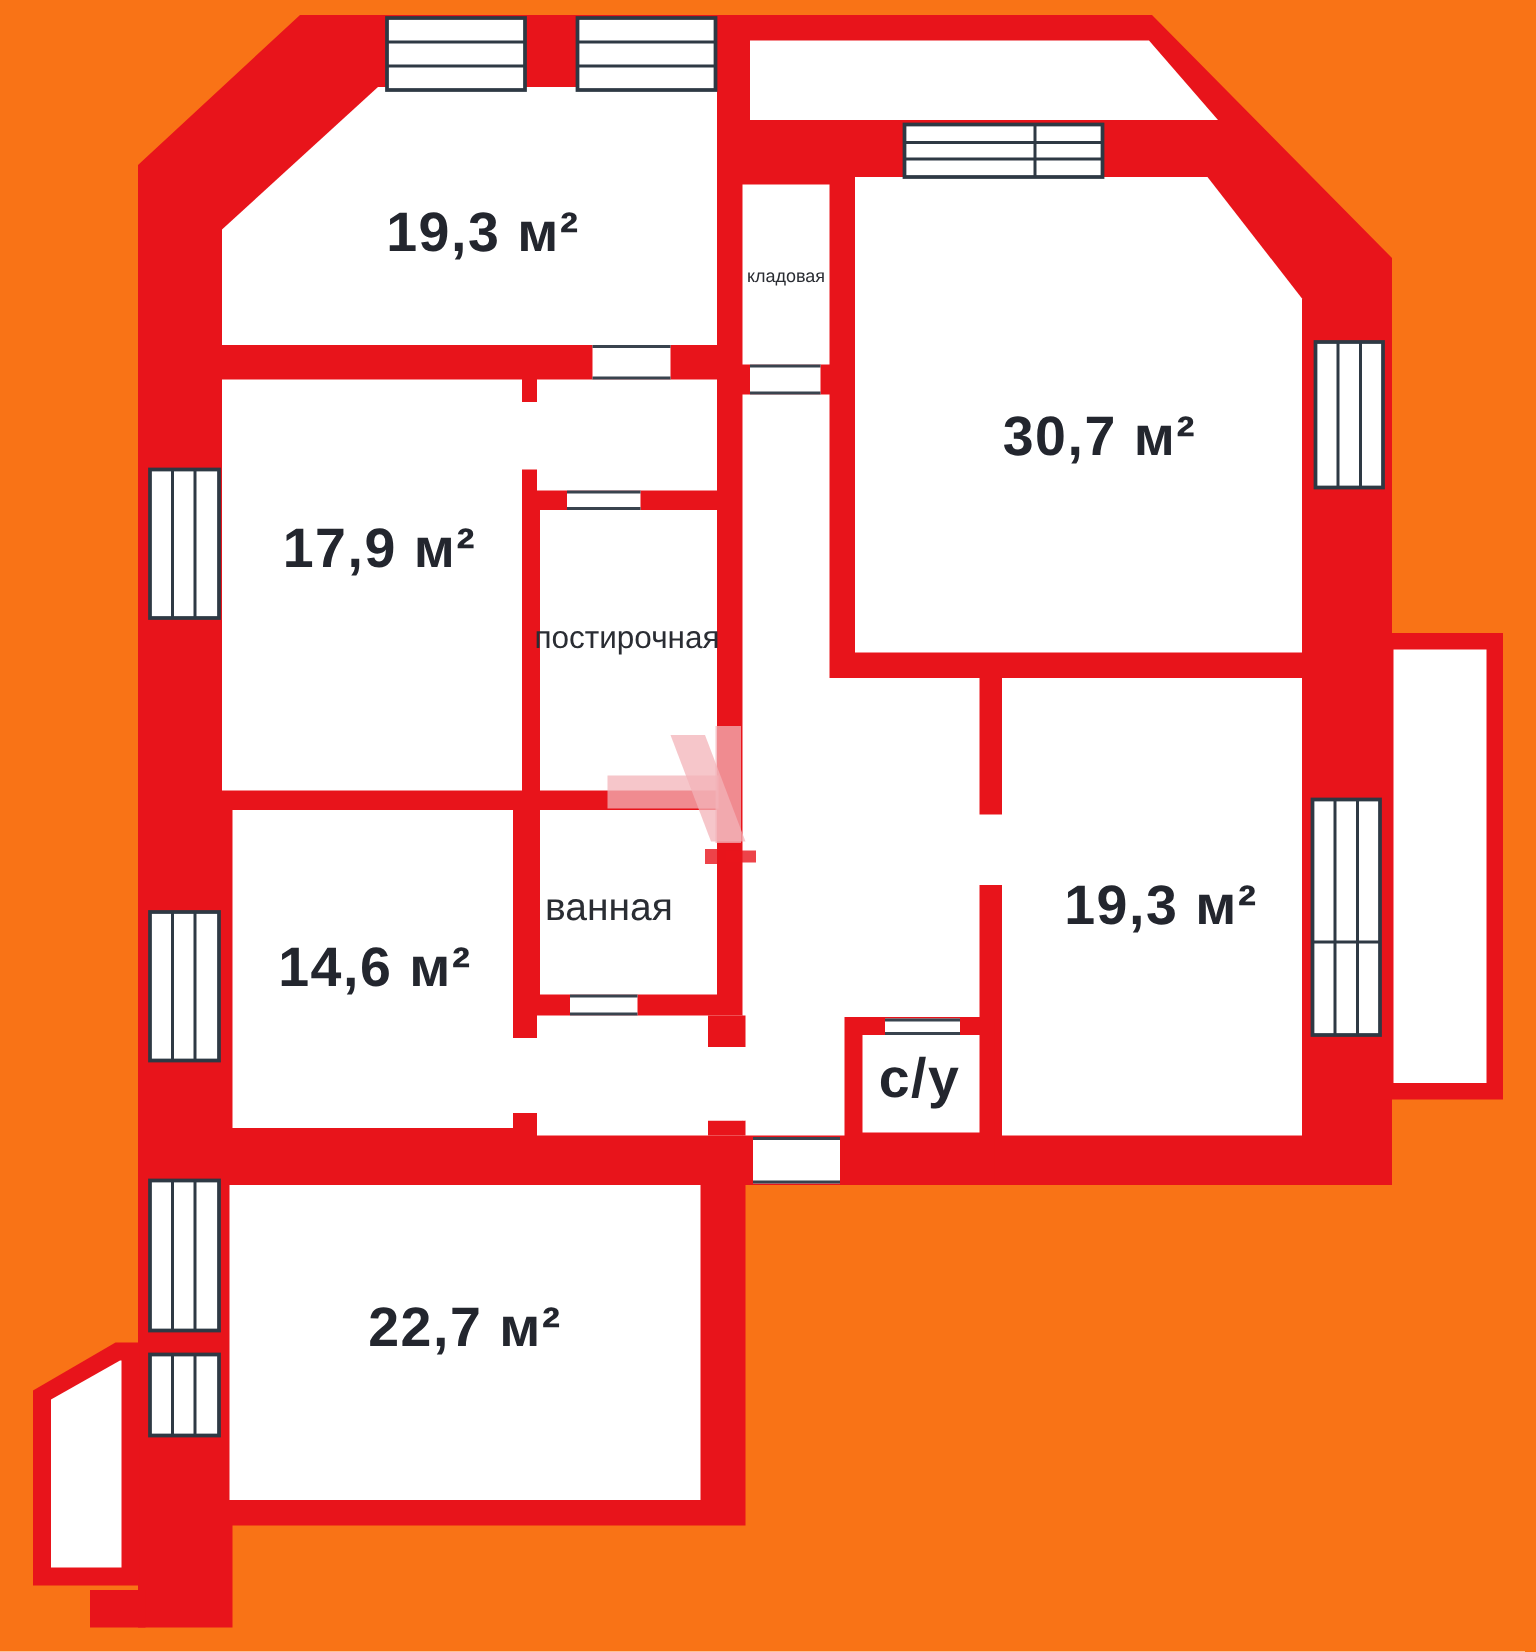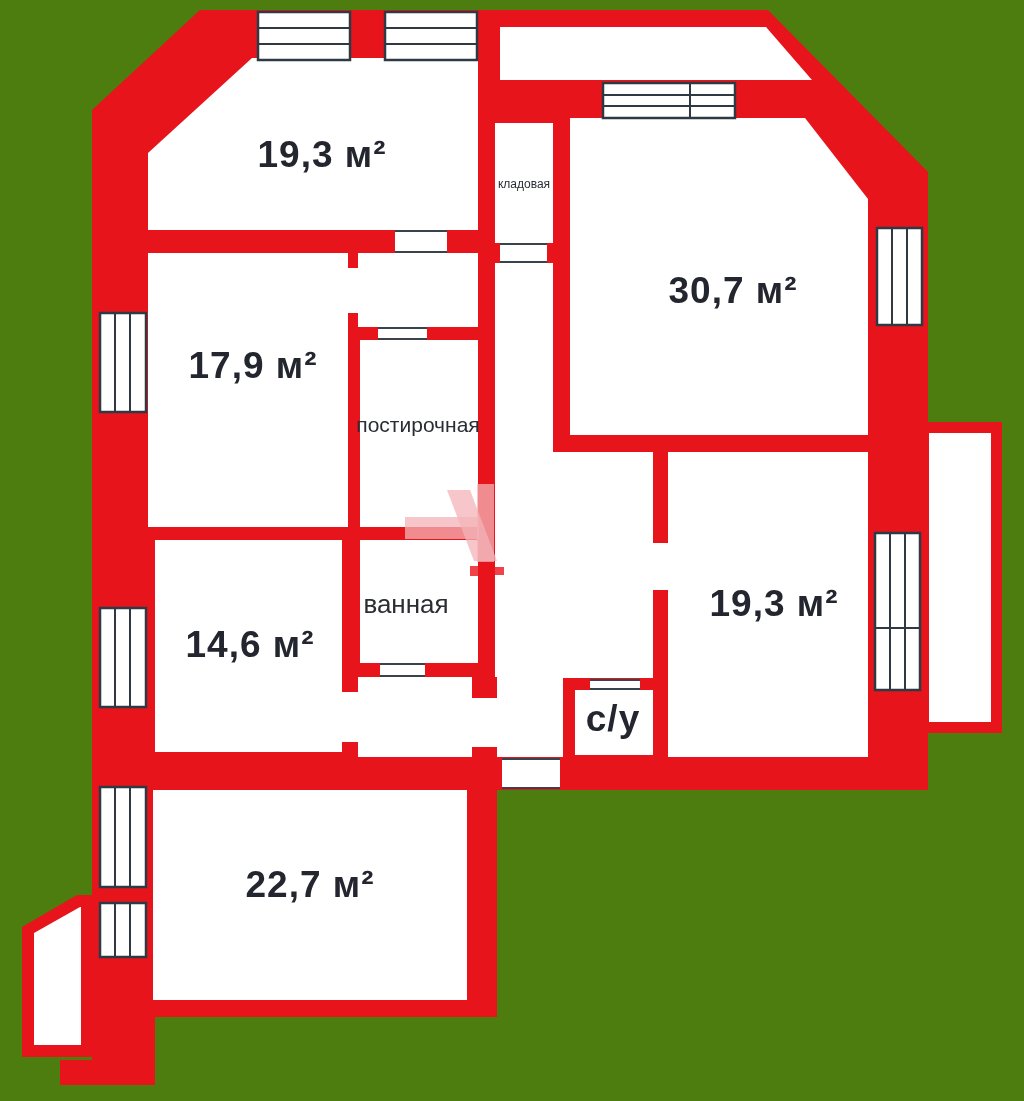--- a/index.html
+++ b/index.html
@@ -1,16 +1,16 @@
 <!DOCTYPE html>
 <html style="--wall: #e8141b; --frame: #2e3944; --text: #23262e; --watermark: #f3b3b8;"><head>
 <meta charset="utf-8">
 <style>
   html,body{margin:0;padding:0;background:#ffffff;}
-  .stage{position:relative;width:1024px;height:1101px;background:#4d7c0f;overflow:hidden;
+  .stage{position:relative;width:1024px;height:1101px;background:#f97316;overflow:hidden;
          font-family:"Liberation Sans", sans-serif;}
   svg{position:absolute;left:0;top:0;}
   .wall{fill:var(--wall,#e8141b);}
   .floor{fill:#ffffff;}
   .win{fill:#ffffff;stroke:var(--frame,#2e3944);stroke-width:2.5;}
   .winline{stroke:var(--frame,#2e3944);stroke-width:2;fill:none;}
   .door{fill:#ffffff;}
   .doorline{stroke:#39434e;stroke-width:2;}
   .lbl{fill:var(--text,#23262e);font-weight:700;font-size:37px;letter-spacing:1px;}
   .lbl-sm{fill:#2a2d33;font-weight:400;}

